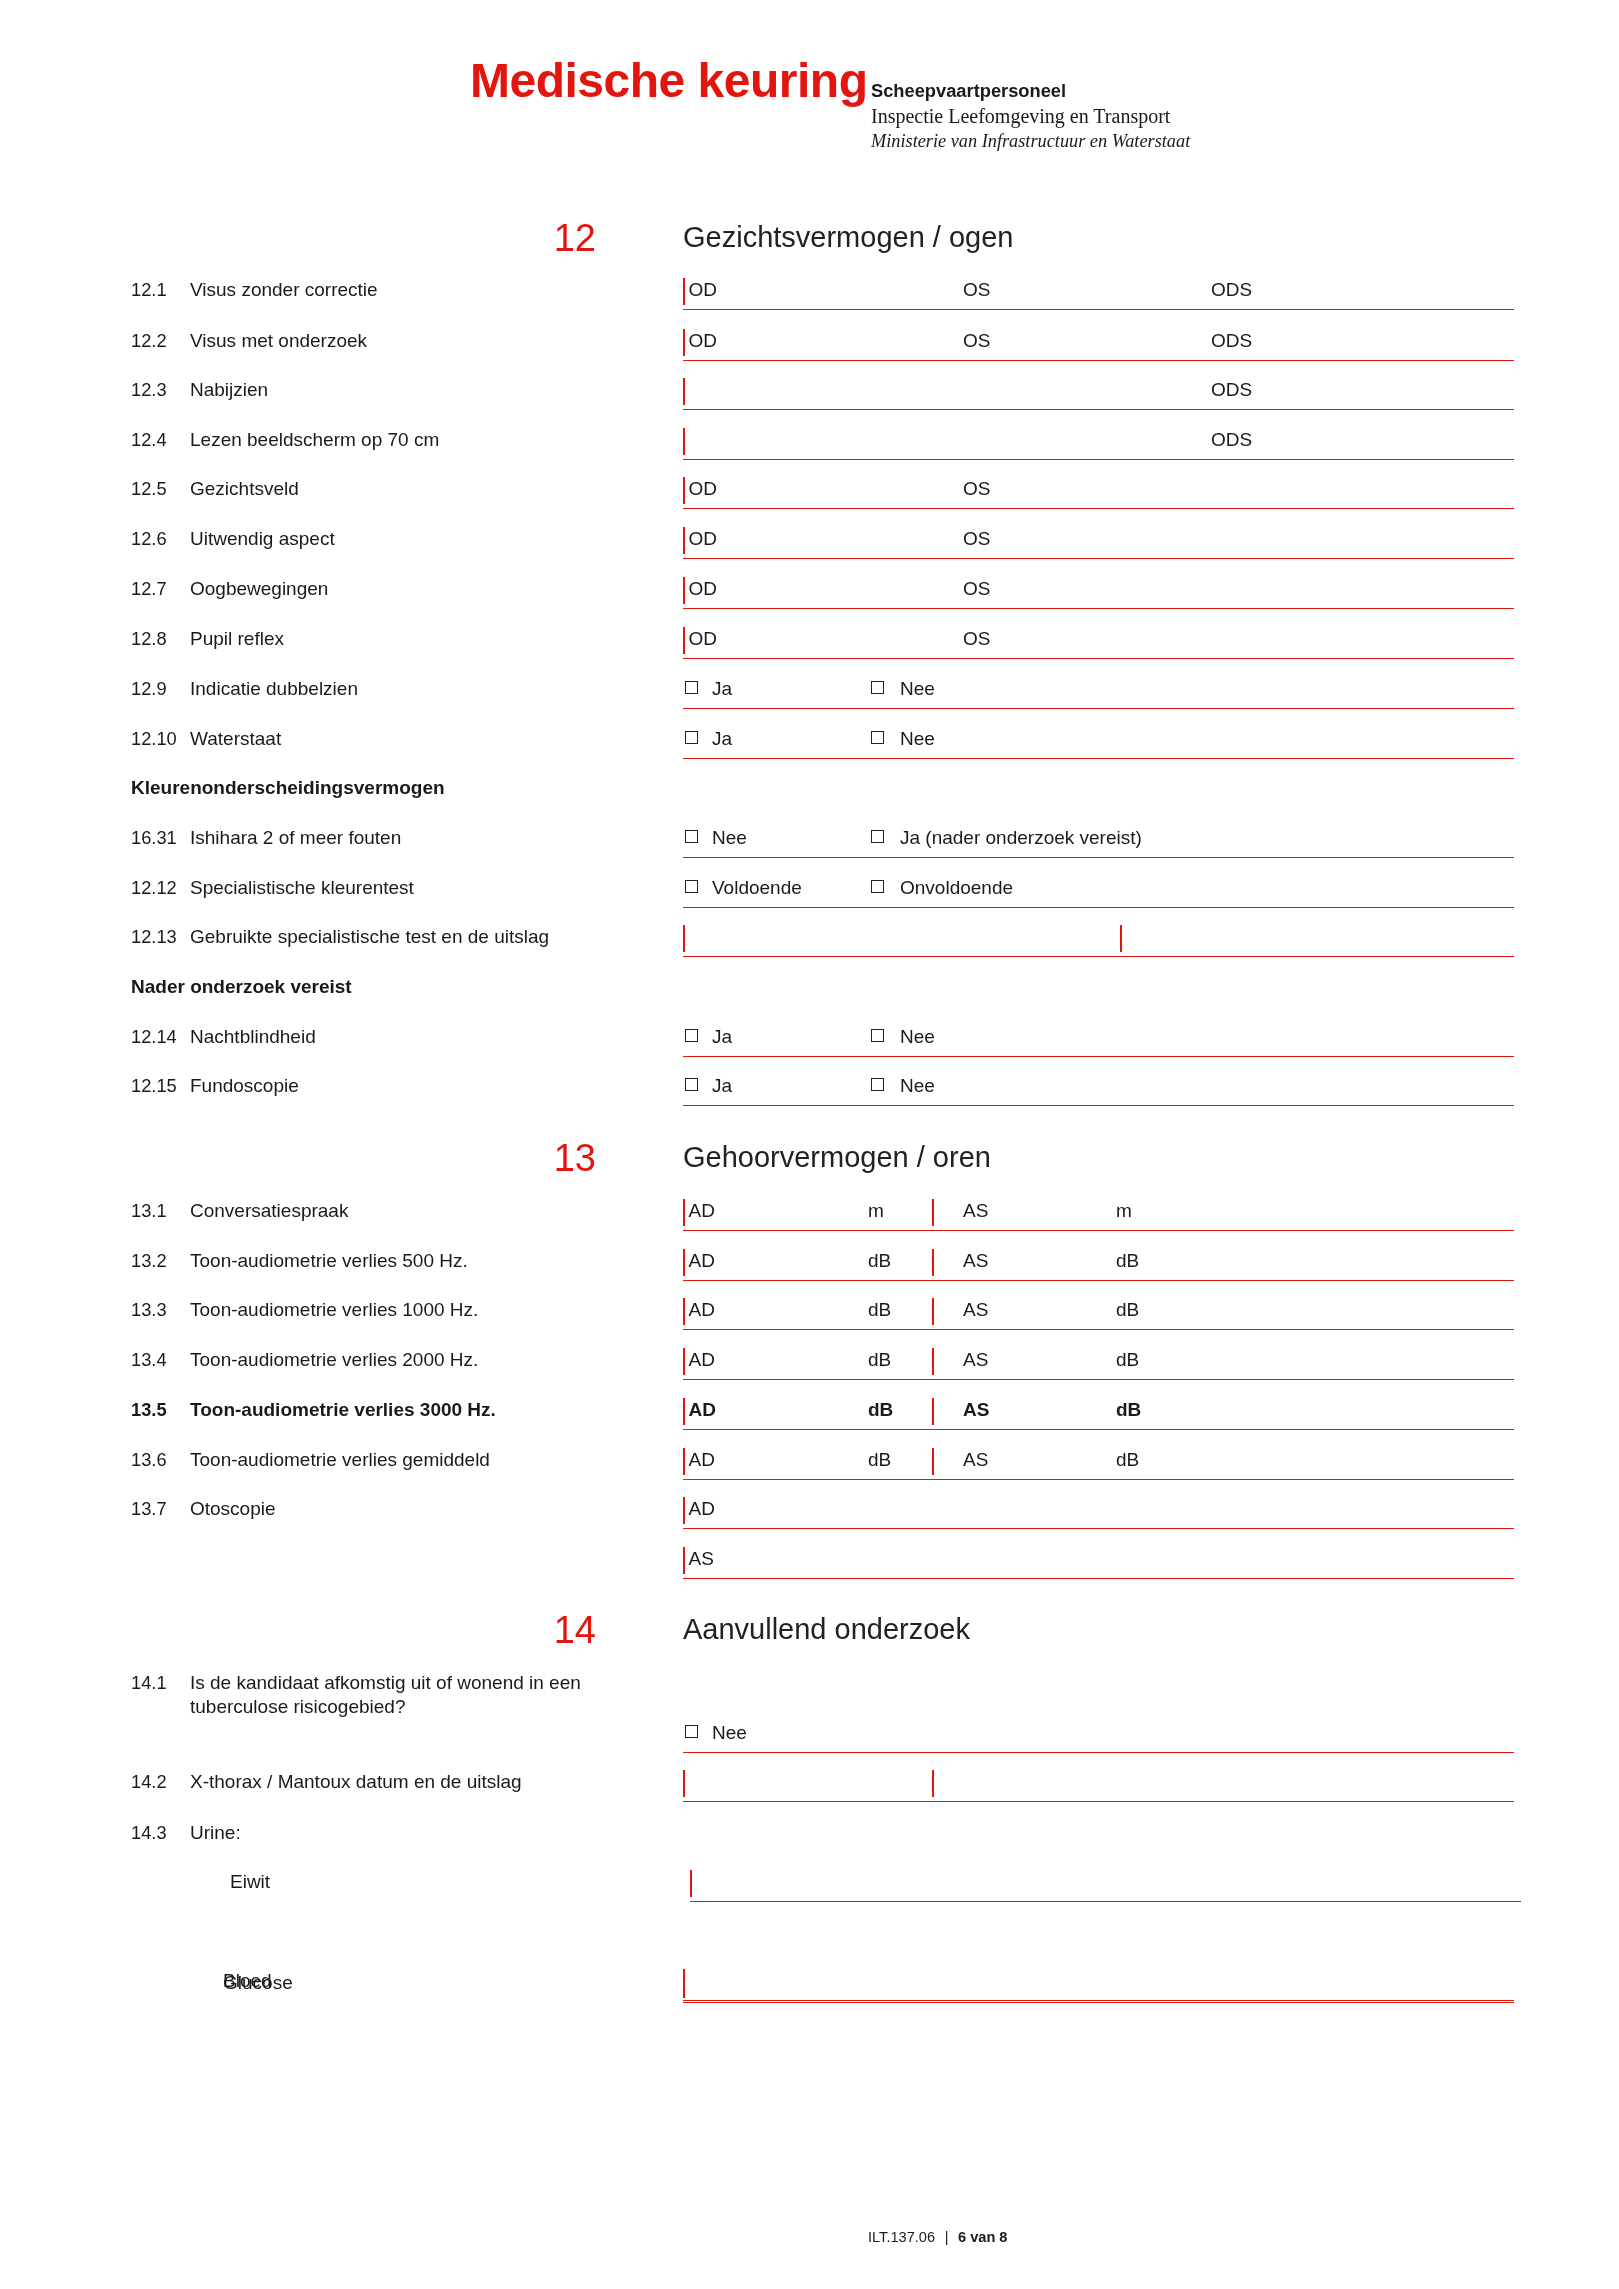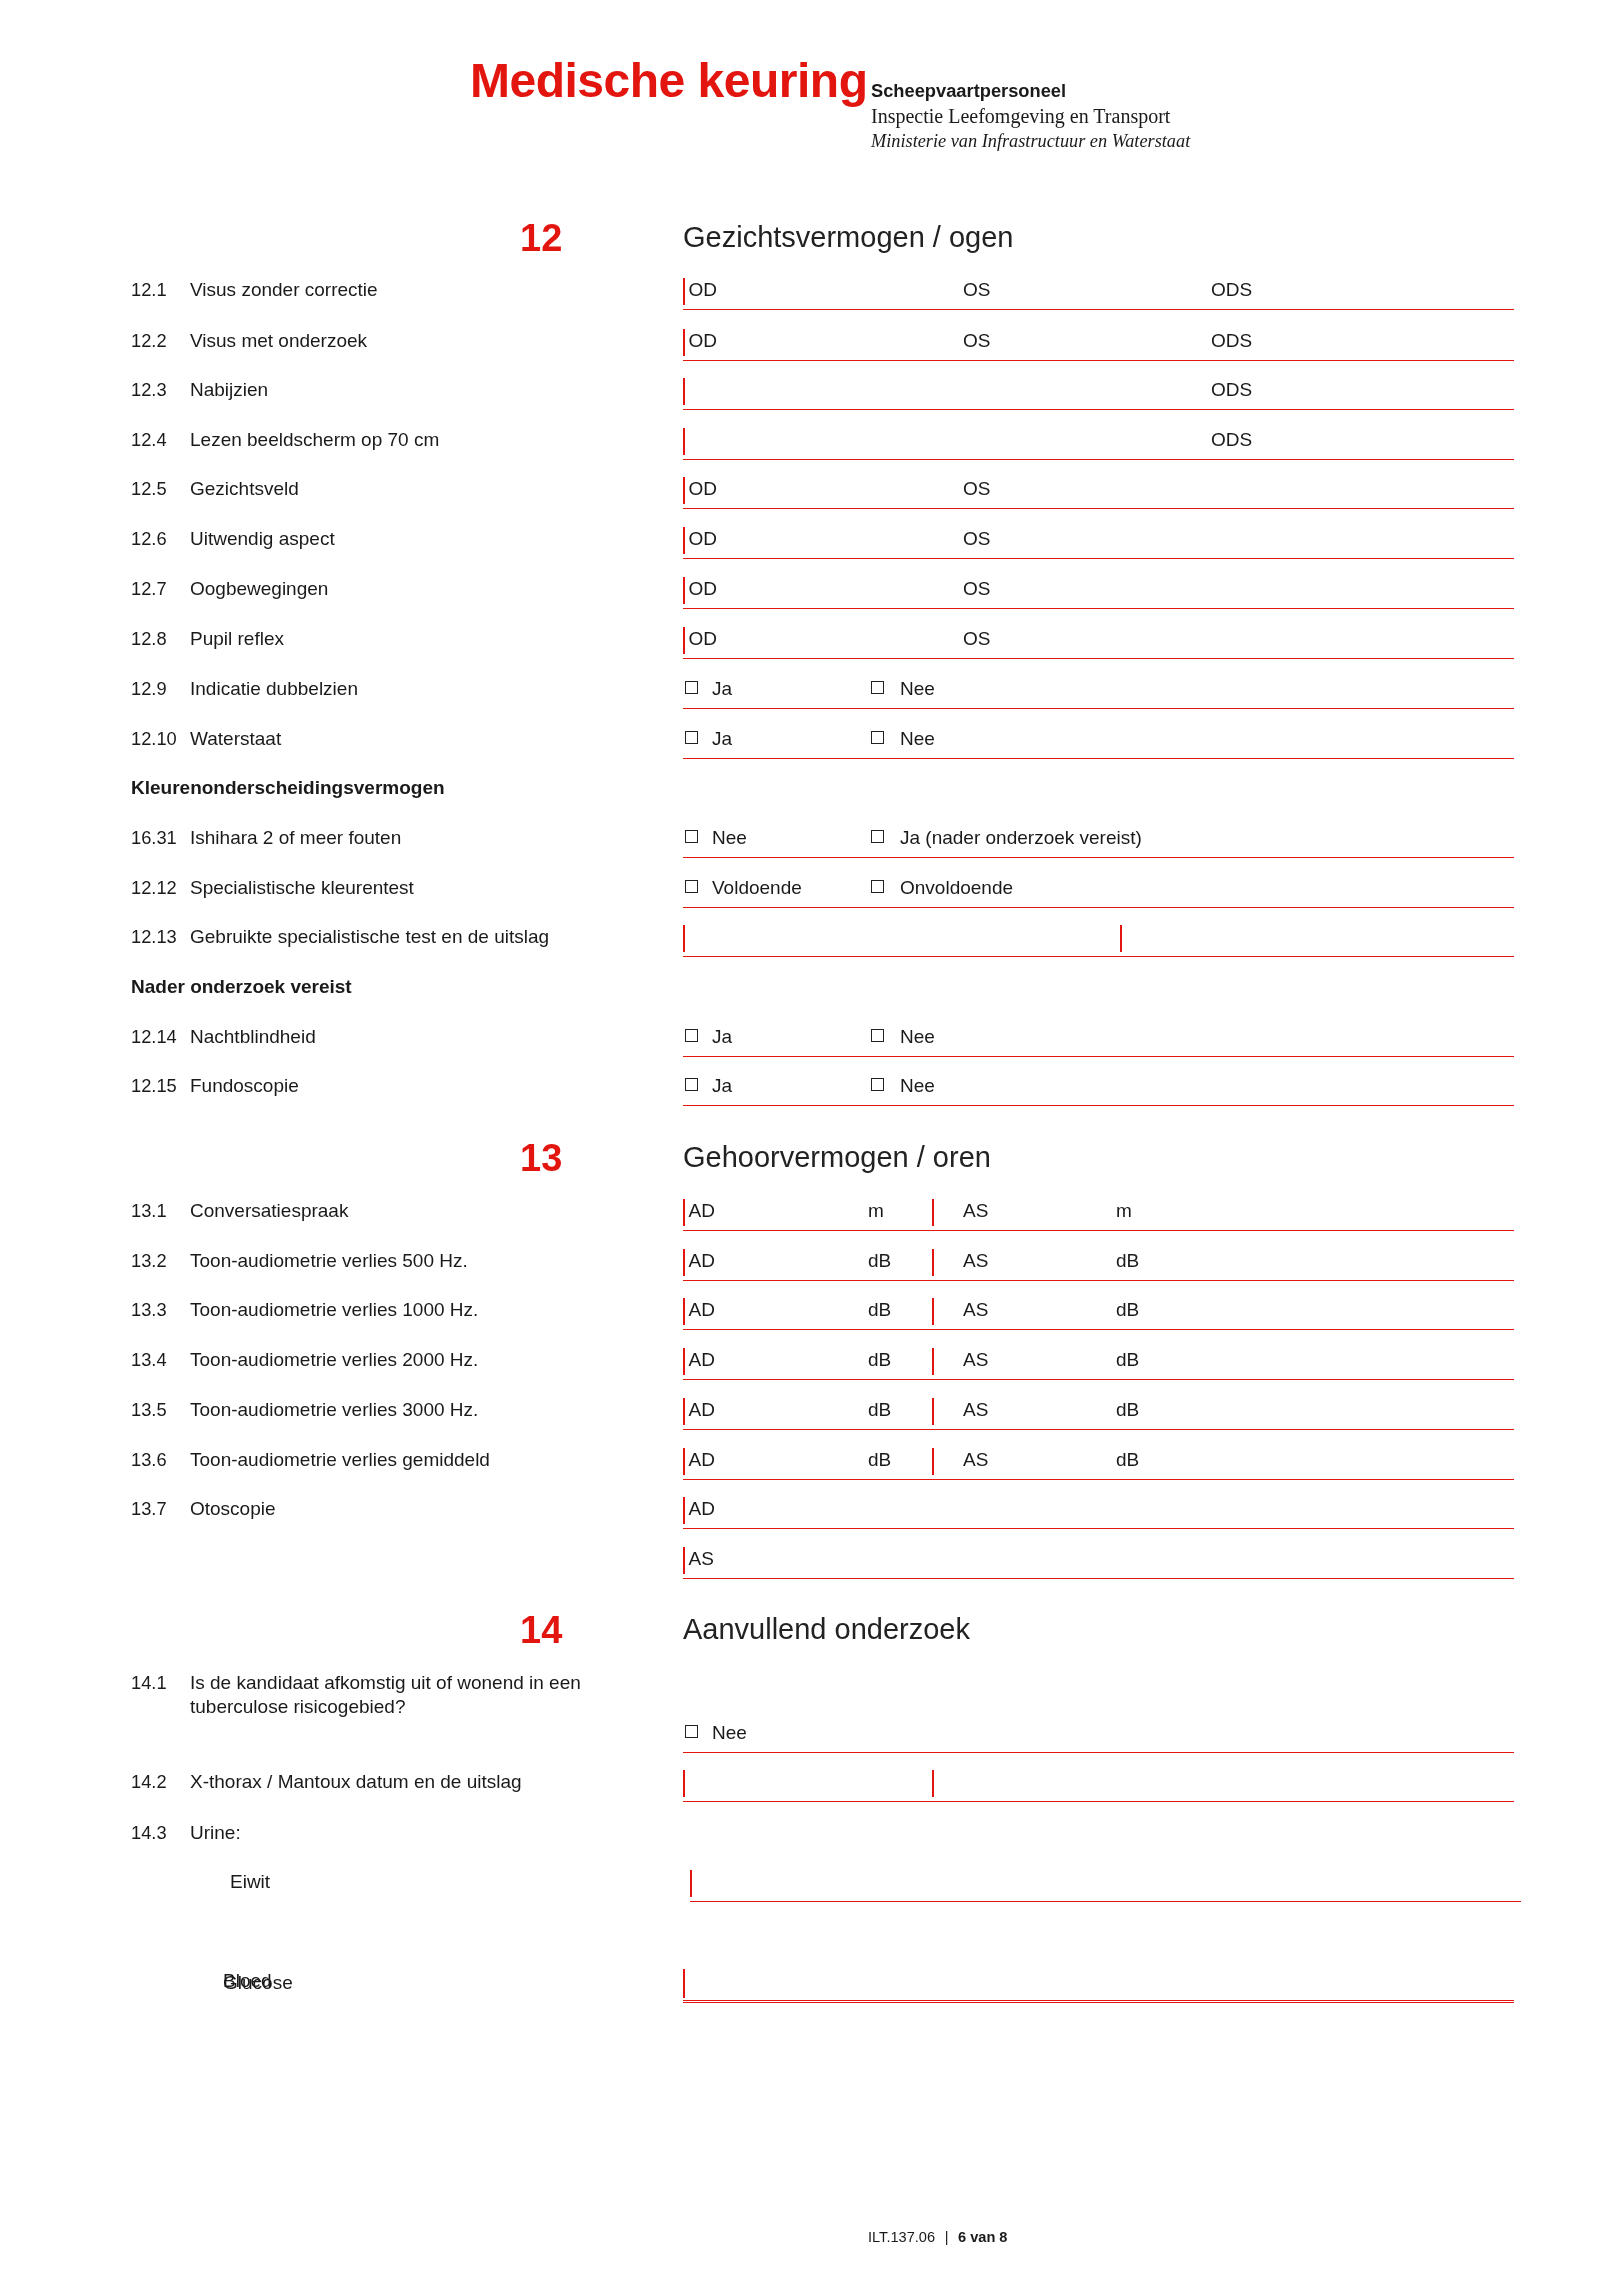--- a/index.html
+++ b/index.html
@@ -4,21 +4,21 @@
 <style>
   html, body { margin:0; padding:0; background:#ffffff; }
   body { width:1619px; height:2290px; position:relative; overflow:hidden;
          font-family:"Liberation Sans", sans-serif; color:#1a1a1a; }
   .abs { position:absolute; }
   .title { left:470px; top:53px; font-size:48px; font-weight:bold; color:#e3150f; letter-spacing:-0.5px; white-space:nowrap; }
   .org1 { left:871px; top:80px; font-size:18.3px; font-weight:bold; white-space:nowrap; }
   .org2 { left:871px; top:105px; font-family:"Liberation Serif", serif; font-size:20px; white-space:nowrap; }
   .org3 { left:871px; top:131px; font-family:"Liberation Serif", serif; font-style:italic; font-size:18.3px; white-space:nowrap; }
 
-  .sec-num { font-size:38px; font-weight:bold; color:#e3150f; width:101px; text-align:left; left:520px; line-height:1; }
+  .sec-num { font-size:38px; font-weight:normal; color:#e3150f; width:101px; text-align:right; left:495px; line-height:1; }
   .sec-title { left:683px; font-size:29px; color:#222; white-space:nowrap; line-height:1; }
 
   .row { position:absolute; left:0; width:1619px; height:37px; }
   .num { position:absolute; left:131px; font-size:18.3px; top:7.3px; white-space:nowrap; }
   .label { position:absolute; left:190px; font-size:19px; top:7.3px; white-space:nowrap; }
   .label.indent { left:223px; }
   .subhead { position:absolute; left:131px; font-size:19px; font-weight:bold; top:7.3px; white-space:nowrap; }
   .field { position:absolute; left:683px; width:831px; height:37px; border-bottom:1.8px solid #e3150f; }
   .tick { position:absolute; left:0; top:5.5px; width:1.8px; height:27.4px; background:#e3150f; }
   .mtick { position:absolute; top:5.5px; width:1.8px; height:27.4px; background:#e3150f; }
@@ -250,21 +250,21 @@
   <div class="field">
     <span class="tick"></span>
     <span class="ft" style="left:5.5px;">AD</span>
     <span class="ft" style="left:185px;">dB</span>
     <span class="mtick" style="left:249px;"></span>
     <span class="ft" style="left:280px;">AS</span>
     <span class="ft" style="left:433px;">dB</span>
   </div>
 </div>
 
-<div class="row" style="top:1392px;">
+<div class="row" style="top:1392px;font-weight:bold;">
   <span class="num">13.5</span>
   <span class="label">Toon-audiometrie verlies 3000 Hz.</span>
   <div class="field">
     <span class="tick"></span>
     <span class="ft" style="left:5.5px;">AD</span>
     <span class="ft" style="left:185px;">dB</span>
     <span class="mtick" style="left:249px;"></span>
     <span class="ft" style="left:280px;">AS</span>
     <span class="ft" style="left:433px;">dB</span>
   </div>

